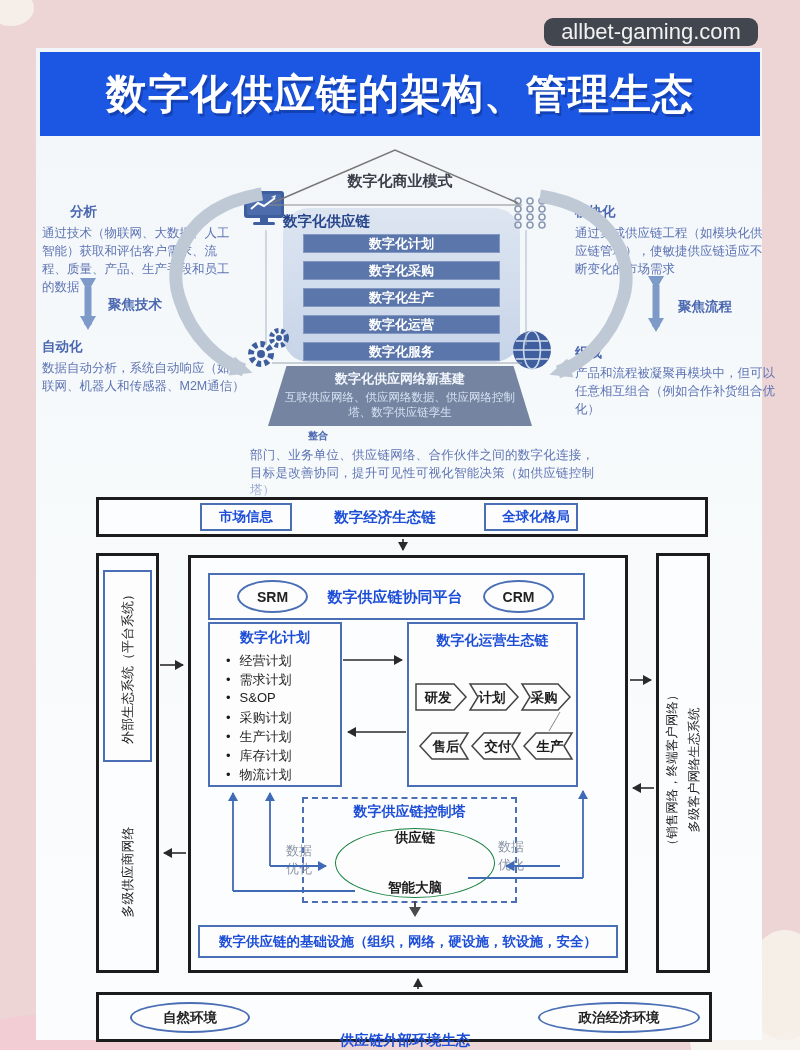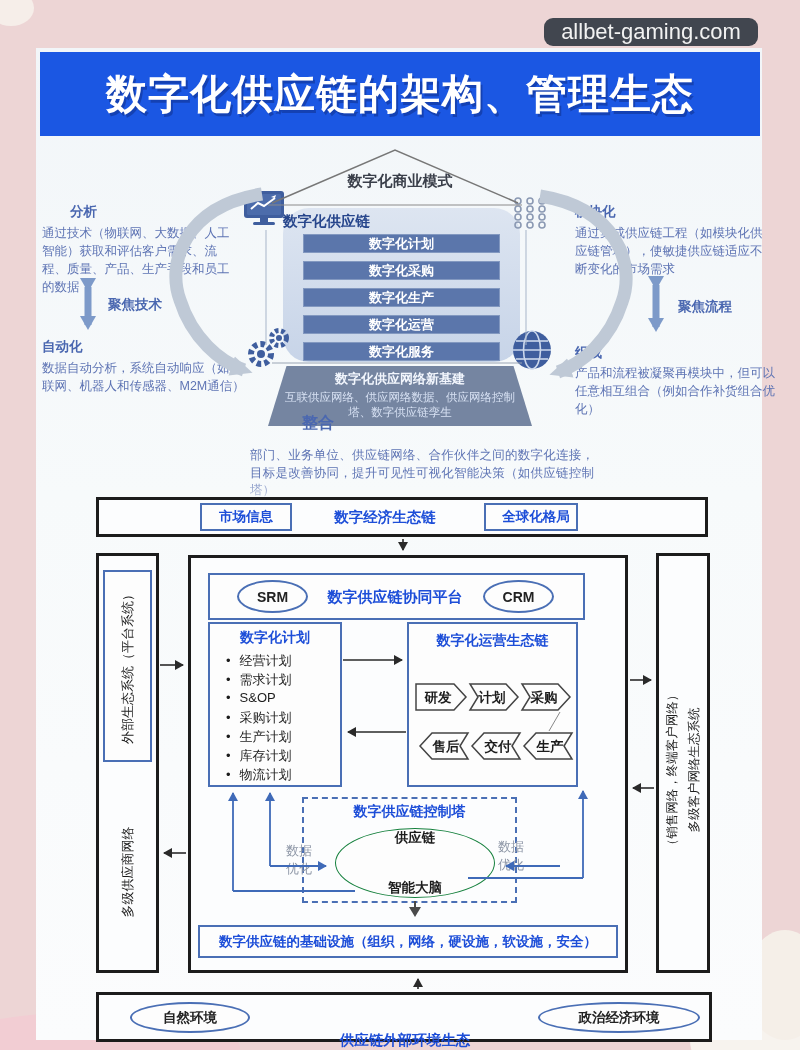--- a/index.html
+++ b/index.html
@@ -29,22 +29,22 @@
            background:linear-gradient(180deg,#dde5f1 0%,#c7d4e8 100%); z-index:2; }
   .house-title { position:absolute; left:283px; top:212px; width:237px; text-align:left;
                  font-weight:bold; font-size:14.5px; color:#27468c; z-index:2; }
   .bar { position:absolute; left:303px; width:197px; height:19px; background:#5b76ab;
          border:1px solid #8298c0; color:#fff; font-weight:bold; font-size:13px;
          display:flex; align-items:center; justify-content:center; z-index:2; }
   .trap { position:absolute; left:268px; top:366px; width:264px; height:60px; background:#7585a1;
           clip-path:polygon(7% 0,93% 0,100% 100%,0 100%); z-index:2; text-align:center; }
   .trap-title { margin-top:4px; font-weight:bold; font-size:13px; color:#f2f6fd; }
   .trap-body  { margin:2px 14px 16px; font-size:11.5px; color:#d7e1f3; line-height:1.3; }
-  .integ-title { position:absolute; left:0; top:413px; width:636px; text-align:center;
-                 font-weight:bold; font-size:16px; color:#4a67b0; z-index:2; }
+  .integ-title { position:absolute; left:0; top:429px; width:636px; text-align:center;
+                 font-weight:bold; font-size:10px; color:#4a67b0; z-index:2; }
   .integ-body { position:absolute; left:250px; top:447px; width:344px; font-size:12.5px; color:#5e74b4;
                 line-height:1.4; z-index:2; text-align:justify;
                 -webkit-mask-image:linear-gradient(180deg,#000 55%,rgba(0,0,0,.3) 100%);
                 mask-image:linear-gradient(180deg,#000 55%,rgba(0,0,0,.3) 100%); }
   
   .blackbox { position:absolute; border:3px solid #1c1c1c; background:#fcfdfe; z-index:2; }
   .bluebox  { position:absolute; border:2px solid #4a6fb5; background:#fdfdfd; z-index:2; }
   .ellipse  { position:absolute; border:2px solid #4a6fb5; background:#fdfdfd; border-radius:50%;
               display:flex; align-items:center; justify-content:center; z-index:2;
               font-weight:bold; font-size:13.5px; color:#222; }

